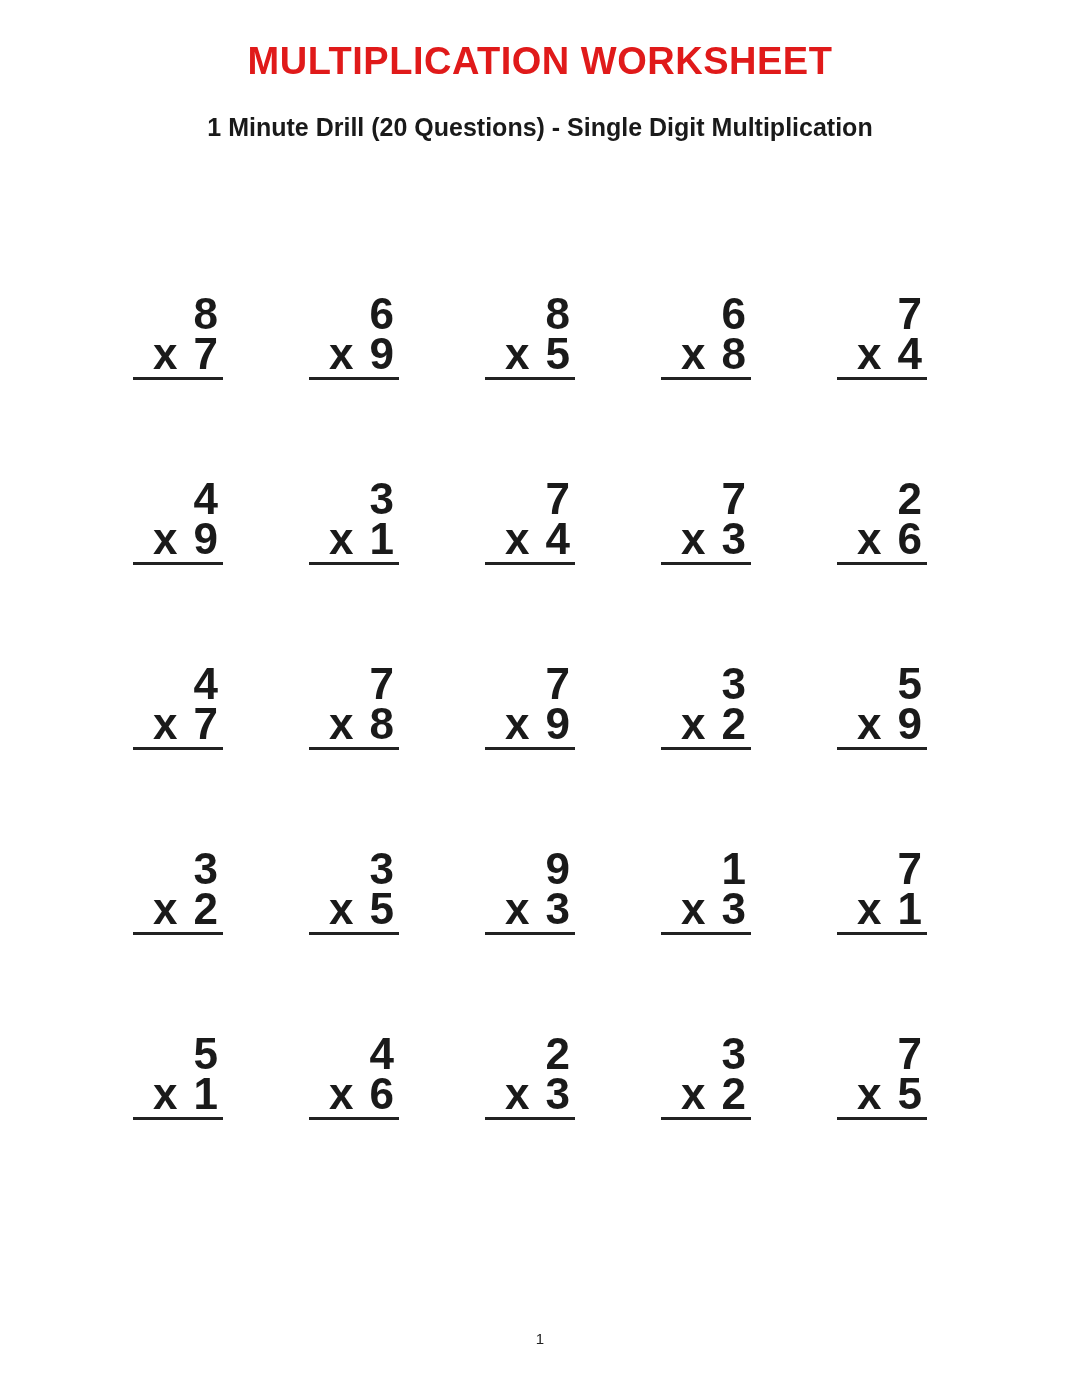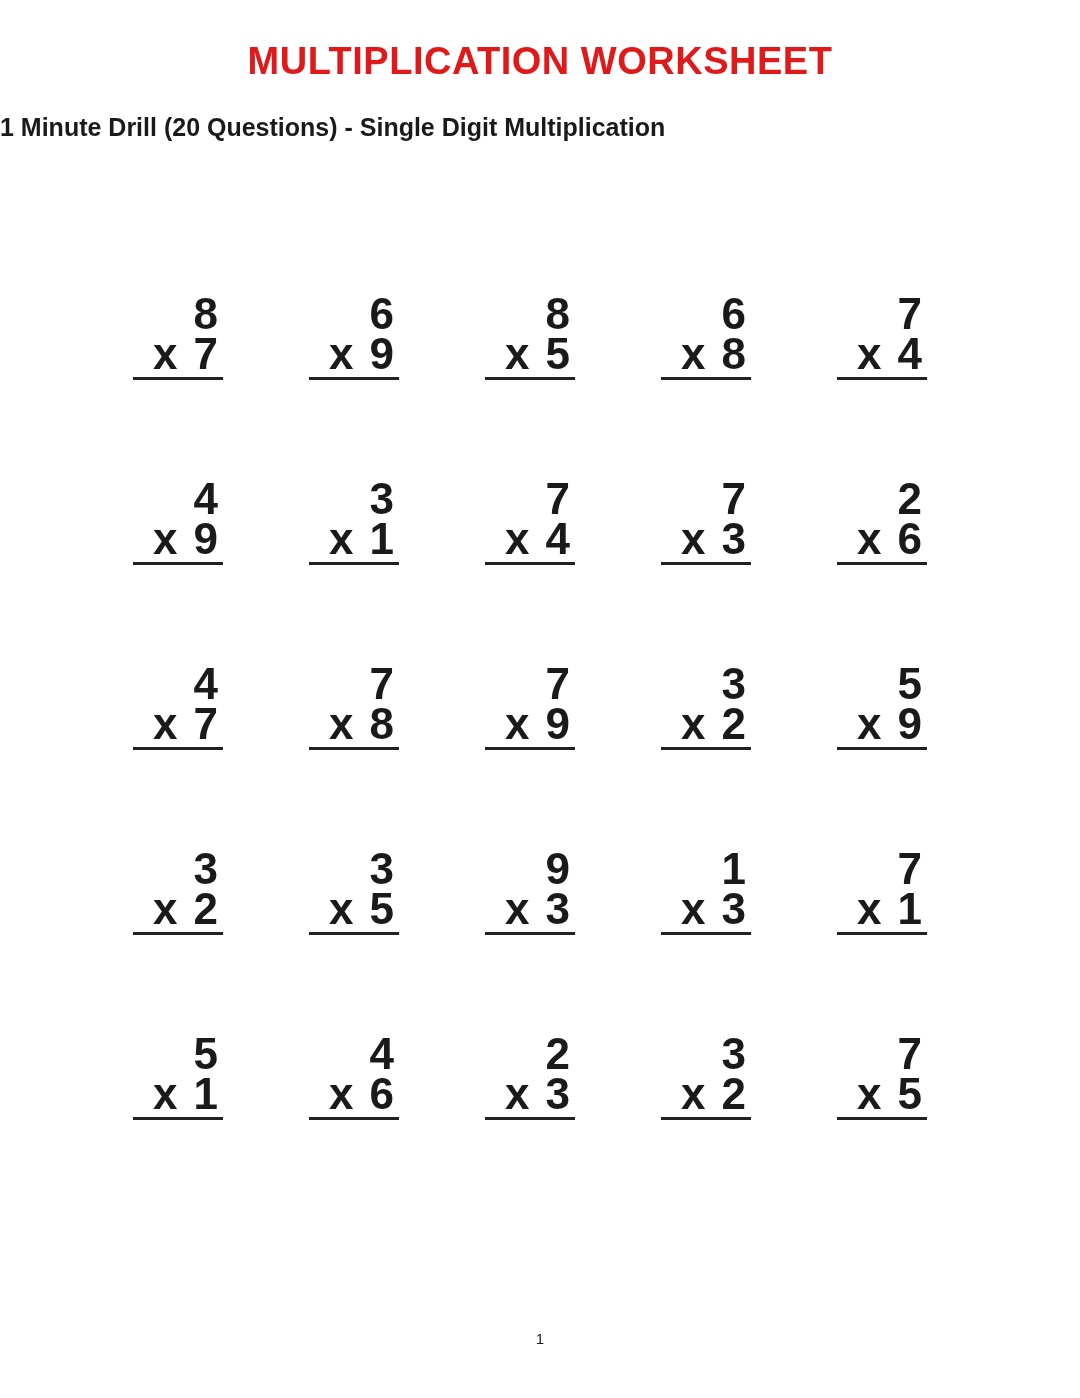--- a/index.html
+++ b/index.html
@@ -31,21 +31,21 @@
     font-size: 38px;
     font-weight: bold;
     letter-spacing: 0.5px;
   }
   .subtitle {
     position: absolute;
     top: 113px;
     left: 0;
     width: 100%;
     margin: 0;
-    text-align: left;
+    text-align: center;
     font-size: 25px;
     font-weight: bold;
     color: #1a1a1a;
   }
   .fields {
     position: absolute;
     top: 170px;
     left: 650px;
     width: 320px;
   }

